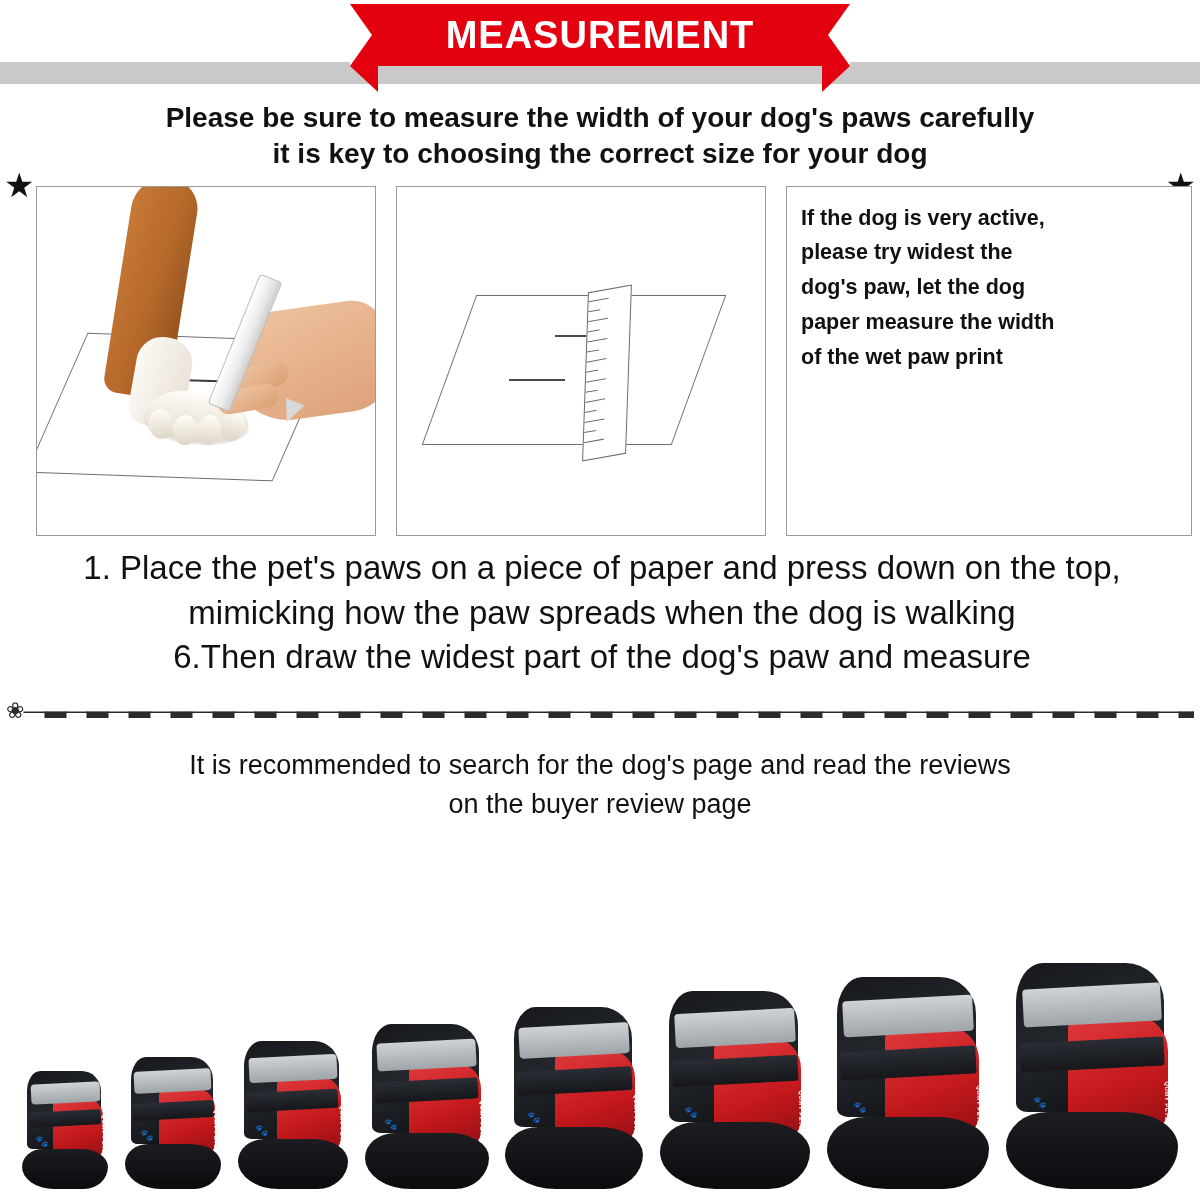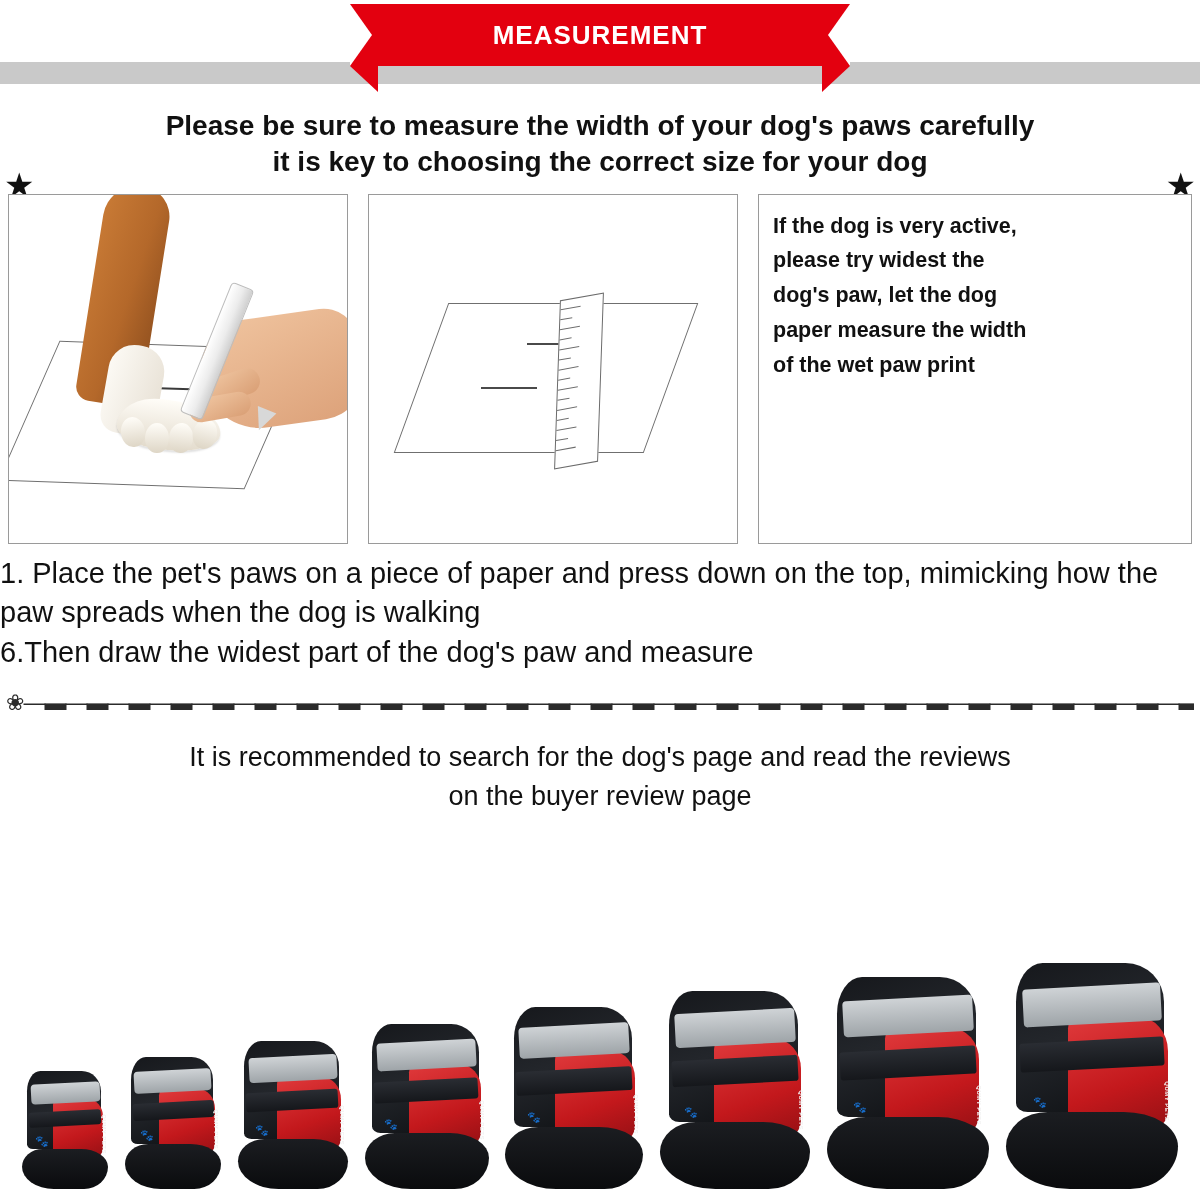--- a/index.html
+++ b/index.html
@@ -28,21 +28,21 @@
   .ribbon {
     position: absolute;
     left: 50%;
     transform: translateX(-50%);
     top: 4px;
     width: 500px;
     height: 62px;
     background: #e3000f;
     color: #ffffff;
     text-align: center;
-    font-size: 26px;
+    font-size: 38px;
     font-weight: bold;
     letter-spacing: 1px;
     line-height: 62px;
   }
   .ribbon-tail-l, .ribbon-tail-r {
     position: absolute;
     top: 66px;
     width: 0; height: 0;
     border-style: solid;
   }
@@ -70,21 +70,21 @@
     border-color: transparent transparent transparent #ffffff;
   }
   .ribbon-notch-r {
     left: 50%; margin-left: 228px;
     border-width: 31px 22px 31px 0;
     border-color: transparent #ffffff transparent transparent;
   }
 
   
   .headline {
-    margin: 16px 0 0 0;
+    margin: 8px 0 0 0;
     text-align: center;
     font-size: 28px;
     font-weight: bold;
     color: #111;
     line-height: 1.28;
     padding: 0 42px;
   }
   .star {
     position: absolute;
     font-size: 34px;
@@ -94,20 +94,21 @@
   .star-left { left: 4px; top: 168px; }
   .star-right { right: 4px; top: 168px; }
 
   
   .panels {
     display: flex;
     gap: 20px;
     padding: 0 8px;
     margin-top: 14px;
     height: 350px;
+    margin-left: 28px;
   }
   .panel {
     border: 1px solid #9a9a9a;
     position: relative;
     overflow: hidden;
     background: #fff;
   }
   .panel-photo { width: 340px; }
   .panel-draw  { width: 370px; }
   .panel-text  {
@@ -232,24 +233,25 @@
   }
   .tick {
     position: absolute;
     left: 0;
     height: 1px;
     background: #6b6b6b;
   }
 
   
   .steps {
-    padding: 10px 10px 0 0;
-    font-size: 29px;
+    padding: 10px 10px 0 14px;
+    font-size: 33px;
     line-height: 1.36;
     color: #111;
+    text-align: center;
   }
 
   
   .bone-divider {
     margin: 18px 6px 6px 6px;
     height: 26px;
     display: flex;
     align-items: center;
     overflow: hidden;
     white-space: nowrap;

